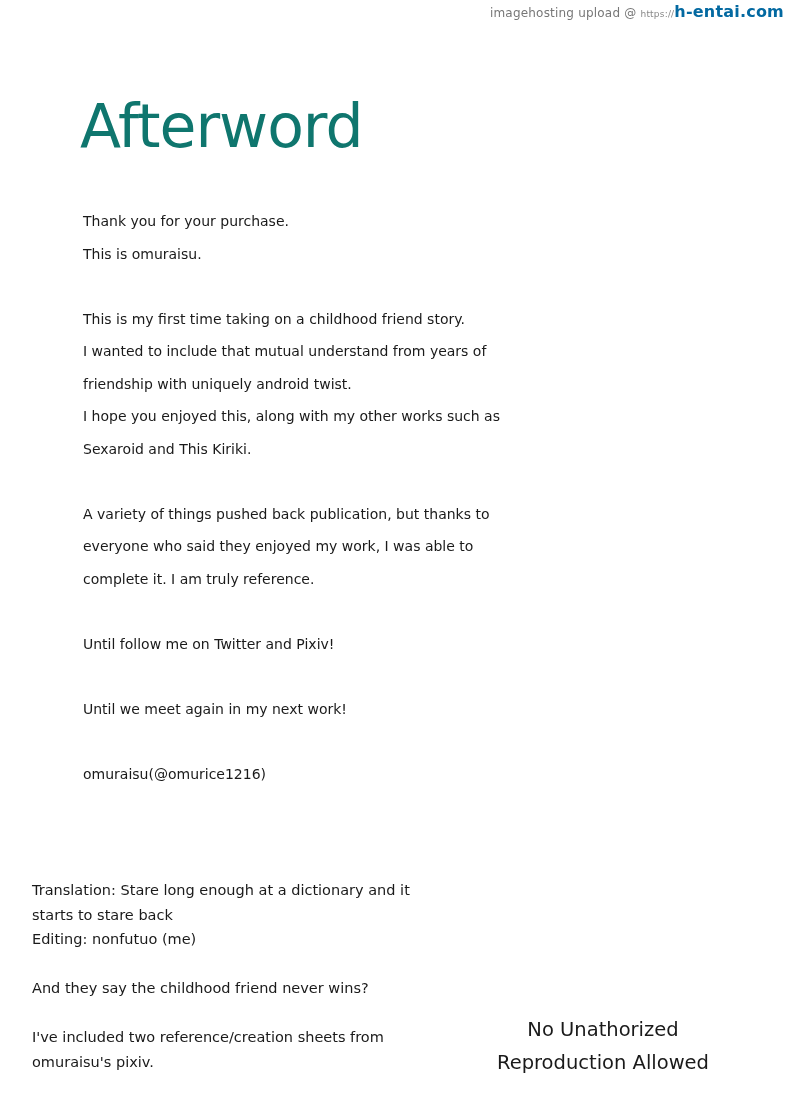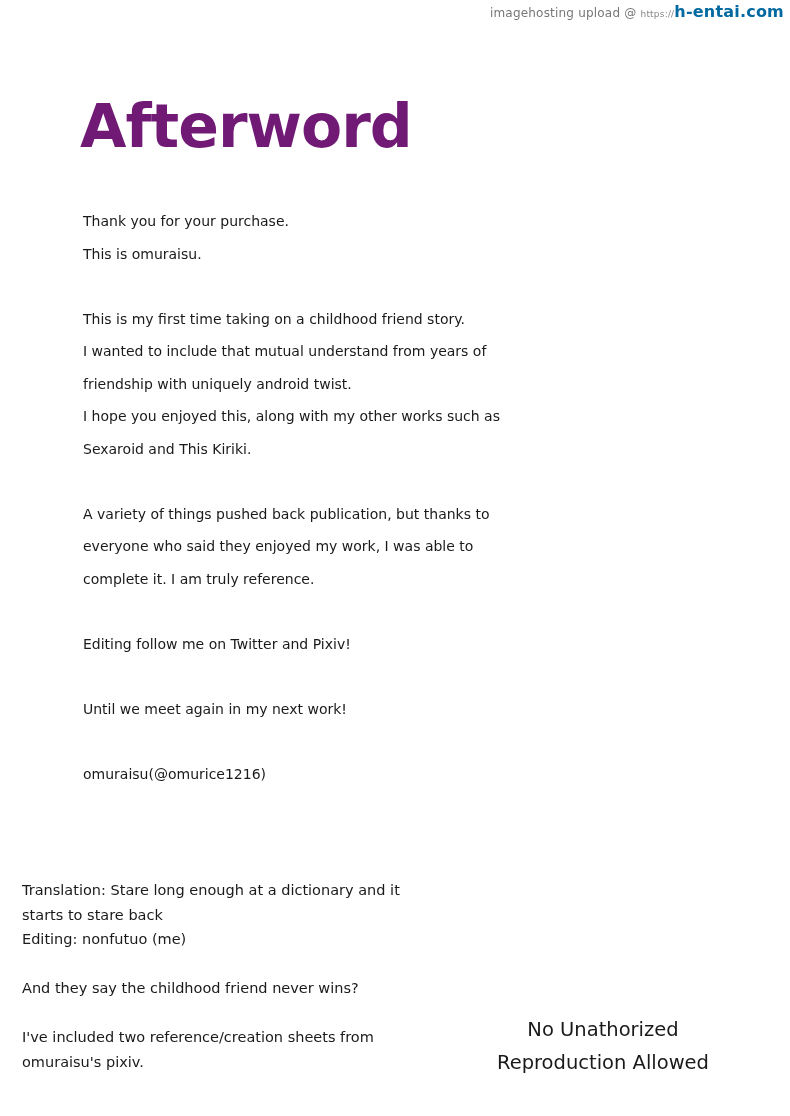--- a/index.html
+++ b/index.html
@@ -31,45 +31,45 @@
     .watermark .domain {
       font-size: 16px;
       font-weight: bold;
       color: #0369a1;
     }
     .title {
       position: absolute;
       left: 80px;
       top: 96px;
       font-family: "DejaVu Sans", sans-serif;
-      font-weight: bold;
+      font-weight: normal;
       font-size: 60px;
       letter-spacing: -1px;
-      color: #701a75;
+      color: #0f766e;
       line-height: 1;
     }
     .main-text {
       position: absolute;
       left: 83px;
       top: 205px;
       width: 660px;
       font-size: 14px;
       line-height: 32.5px;
       color: #1a1a1a;
     }
     .main-text p {
       margin: 0 0 32.5px 0;
     }
     .main-text .line {
       display: block;
       white-space: nowrap;
     }
     .credits {
       position: absolute;
-      left: 22px;
+      left: 32px;
       top: 878px;
       width: 430px;
       font-size: 14.5px;
       line-height: 24.5px;
       color: #1a1a1a;
     }
     .credits p {
       margin: 0 0 24.5px 0;
     }
     .credits .line {
@@ -111,21 +111,21 @@
     <span class="line">friendship with uniquely android twist.</span>
     <span class="line">I hope you enjoyed this, along with my other works such as</span>
     <span class="line">Sexaroid and This Kiriki.</span>
   </p>
   <p>
     <span class="line">A variety of things pushed back publication, but thanks to</span>
     <span class="line">everyone who said they enjoyed my work, I was able to</span>
     <span class="line">complete it. I am truly reference.</span>
   </p>
   <p>
-    <span class="line">Editing follow me on Twitter and Pixiv!</span>
+    <span class="line">Until follow me on Twitter and Pixiv!</span>
   </p>
   <p>
     <span class="line">Until we meet again in my next work!</span>
   </p>
   <p>
     <span class="line">omuraisu(@omurice1216)</span>
   </p>
 </div>
 
 <div class="credits">

